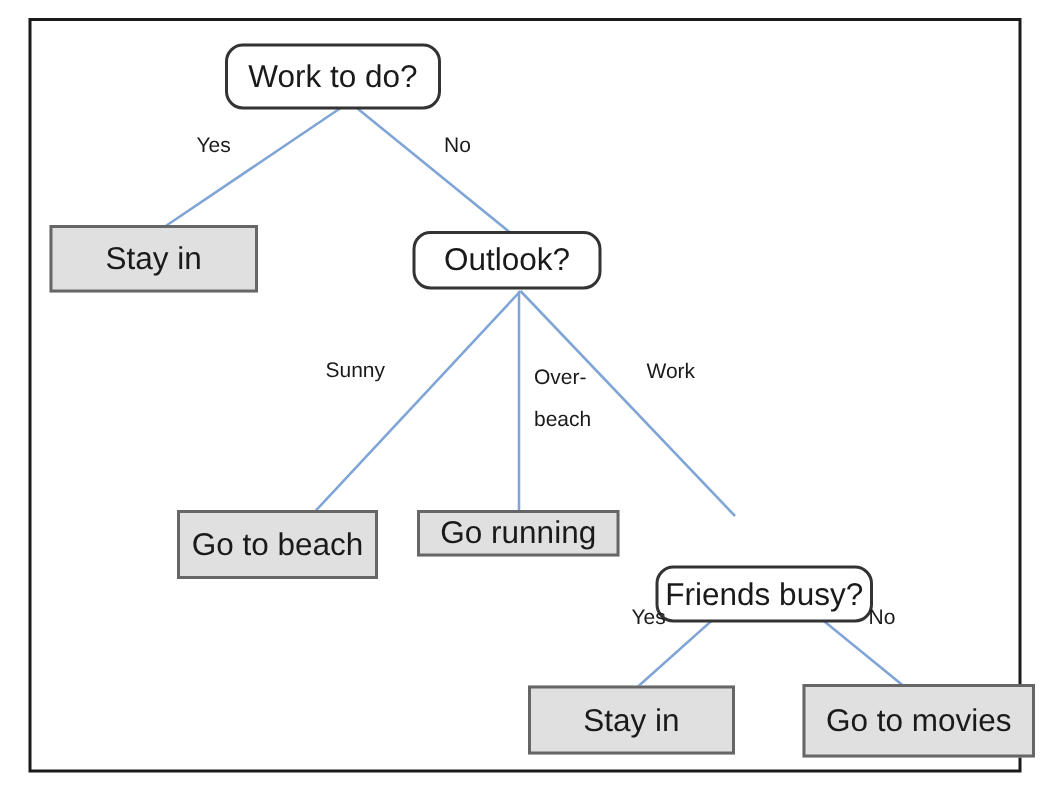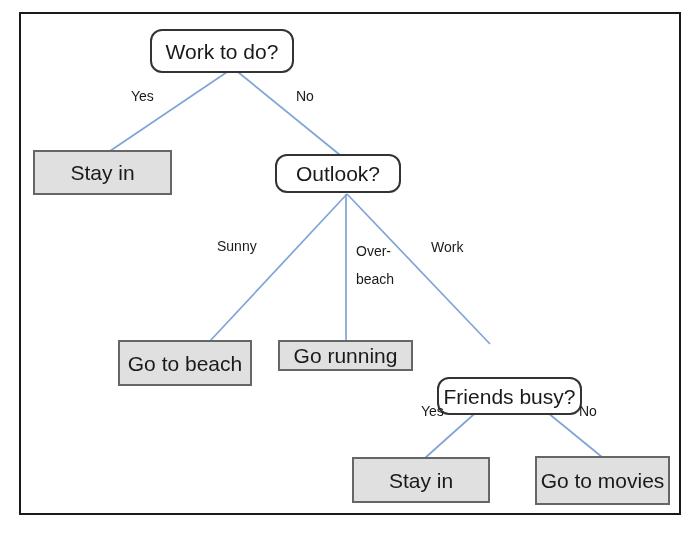--- a/index.html
+++ b/index.html
@@ -89,21 +89,21 @@
   </div>
 
   <div class="node decision" style="left:437px; top:343px; width:145px; height:38px;margin-top:34px;">
     <span>Friends busy?</span>
   </div>
 
   <div class="node leaf" style="left:352px; top:457px; width:138px; height:46px;">
     <span>Stay in</span>
   </div>
 
-  <div class="node leaf" style="left:535px; top:456px; width:135px; height:49px;">
+  <div class="node leaf" style="left:535px; top:456px; width:155px; height:49px;">
     <span>Go to movies</span>
   </div>
 
   <div class="edge-label" style="left:131px; top:89px;">Yes</div>
 
   <div class="edge-label" style="left:296px; top:89px;">No</div>
 
   <div class="edge-label" style="left:217px; top:239px;">Sunny</div>
 
   <div class="edge-label two-line" style="left:356px; top:237px;">

